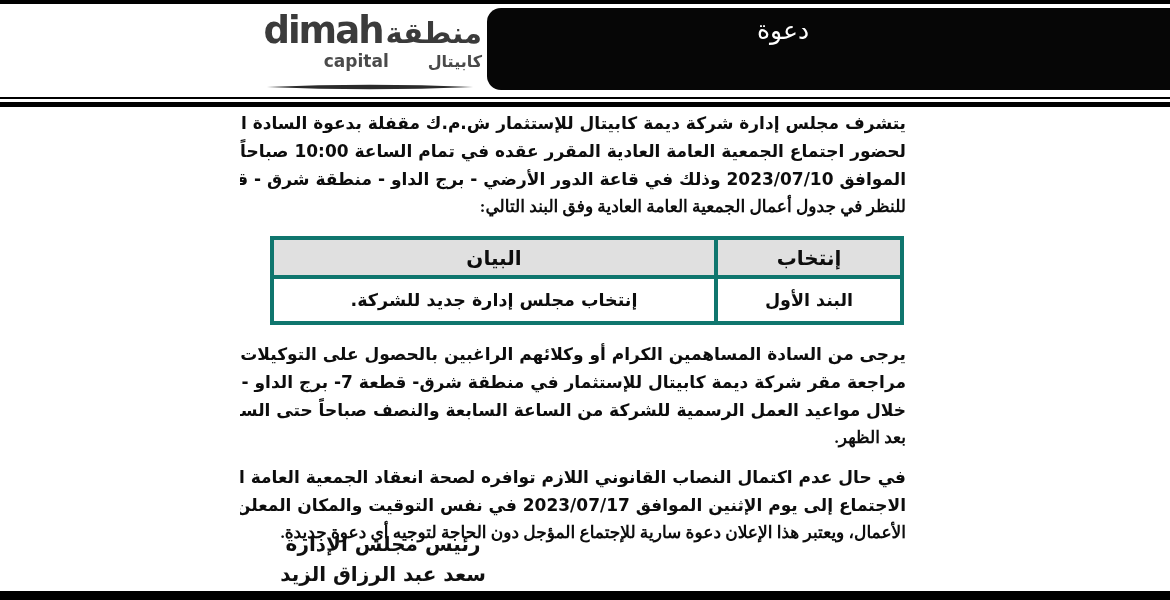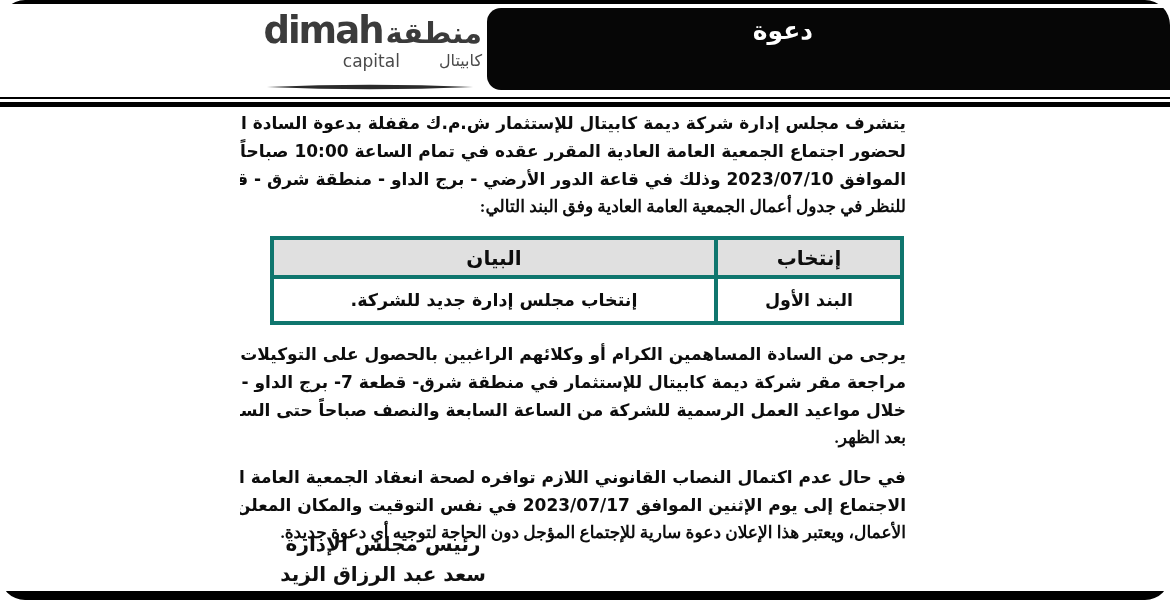--- a/index.html
+++ b/index.html
@@ -3,55 +3,54 @@
 <meta charset="utf-8">
 <style>
   html, body { margin: 0; padding: 0; }
   .page {
     position: relative;
     width: 1170px;
     height: 600px;
     background: #ffffff;
     overflow: hidden;
     font-family: "DejaVu Sans", sans-serif;
-    border-radius: 25px;
   }
   .top-bar {
     position: absolute; top: 0; left: 0;
     width: 100%; height: 4px; background: #000000;
   }
   
   .logo {
     position: absolute; left: 258px; top: 12px; width: 224px;
     color: #3b3b3b; direction: ltr;
   }
   .logo-row1 {
     display: flex; align-items: flex-end; justify-content: flex-end;
     gap: 3px; font-weight: bold; line-height: 1;
   }
   .logo-latin  { font-size: 37px; letter-spacing: -2px; }
   .logo-arabic { font-size: 29px; padding-bottom: 1px; }
   .logo-row2 {
-    display: flex; justify-content: flex-end; 
-    gap: 7px; margin-top: 2px; color: #4a4a4a; font-weight: normal;
+    display: flex; justify-content: flex-end; align-items: center;
+    gap: 7px; margin-top: 2px; color: #4a4a4a; font-weight: bold;
   }
   .logo-sub-latin  { font-size: 17px; }
   .logo-sub-arabic { font-size: 16px; margin-left: 32px; }
   .logo-swoosh { margin-top: 6px; text-align: center; }
   
   .banner {
     position: absolute; left: 487px; top: 8px;
     width: 683px; height: 82px;
     background: #060606;
     border-radius: 14px 0 0 14px;
     color: #ffffff;
   }
   .banner-inner {
     position: absolute; left: 10px; top: 5px; width: 572px;
-    text-align: center; font-weight: bold; direction: rtl;
+    text-align: center; font-weight: normal; direction: rtl;
   }
   .banner-line1 { font-size: 25px; line-height: 35px; }
   .banner-line2 { font-size: 27px; line-height: 38px; }
   
   .rule-thin  { position: absolute; top: 97px;  left: 0; width: 100%; height: 2px; background: #000; }
   .rule-thick { position: absolute; top: 102px; left: 0; width: 100%; height: 5px; background: #000; }
   
   .content {
     position: absolute; left: 240px; top: 104px; width: 666px;
     direction: rtl; font-weight: bold; color: #0d0d0d; font-size: 17px;

